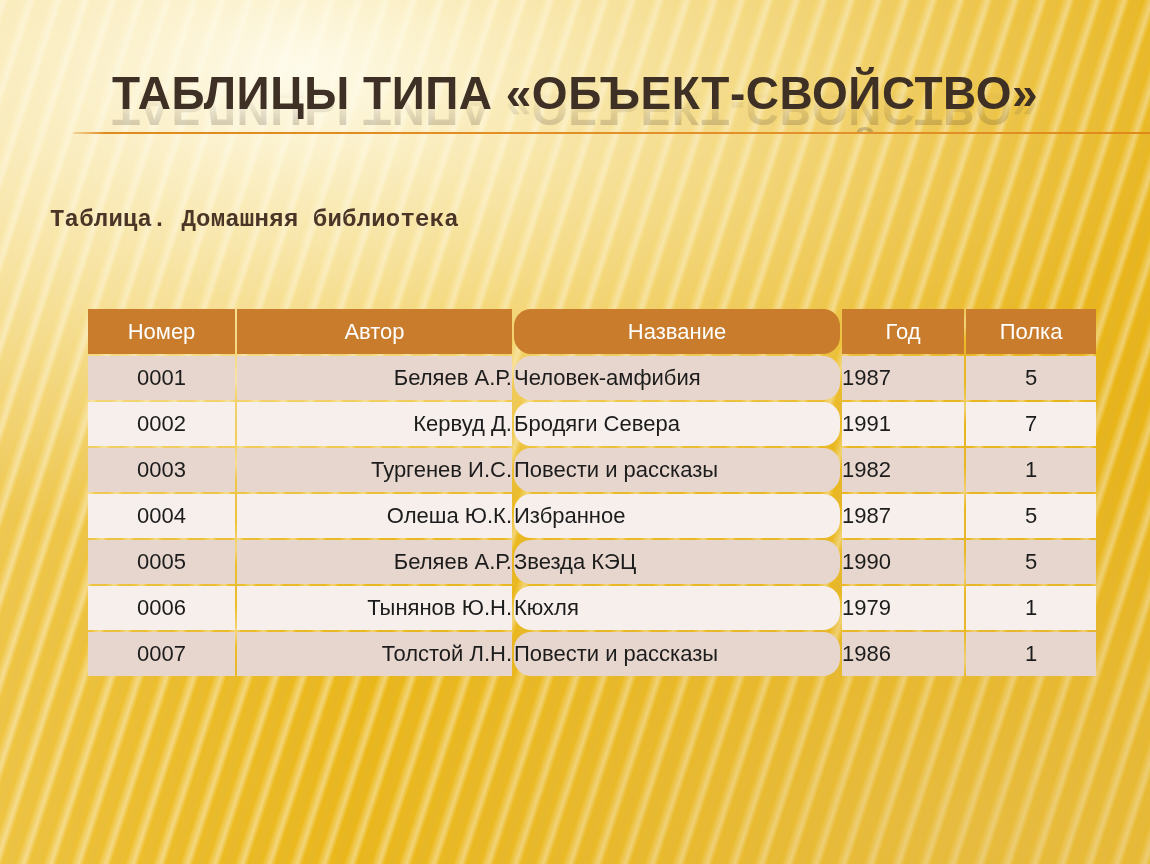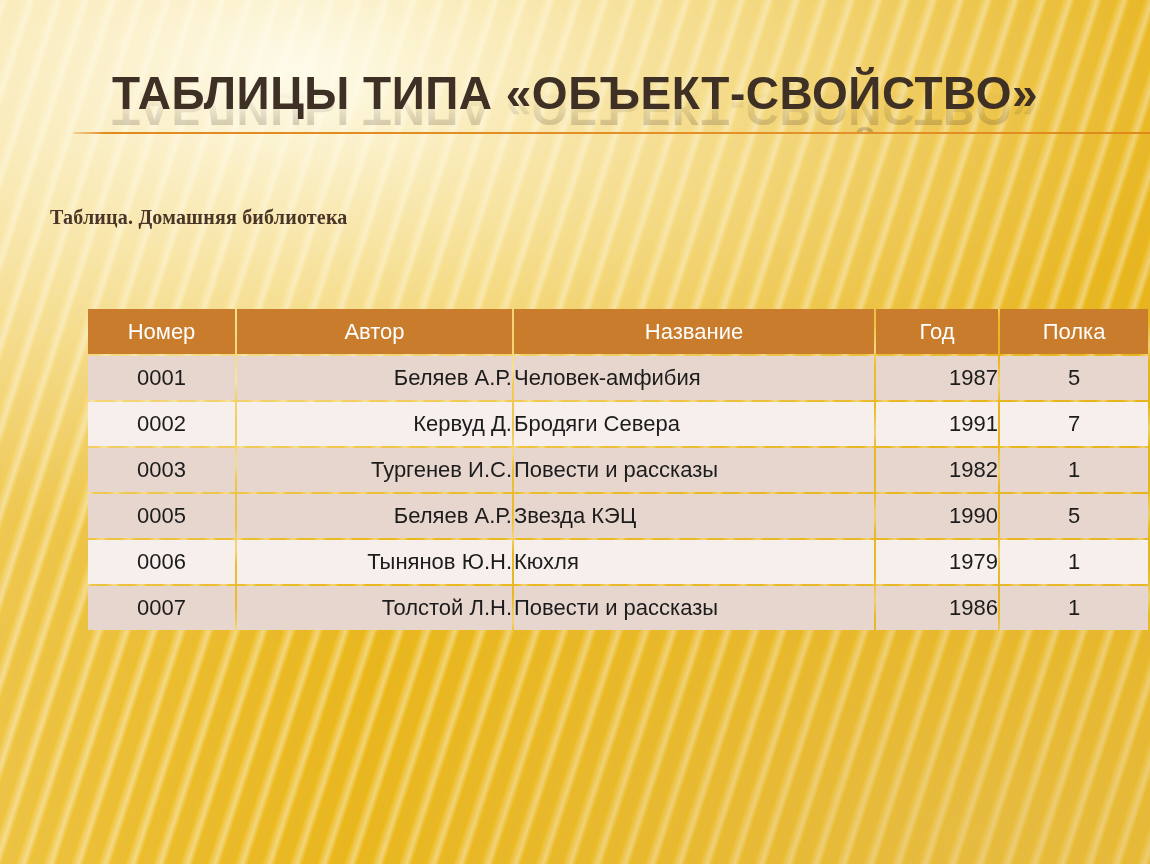--- a/index.html
+++ b/index.html
@@ -98,23 +98,23 @@
     width: 1077px;
     height: 2px;
     background: linear-gradient(to right, rgba(224,141,32,0.25) 0%, #e08b1e 3%, #e3912a 70%, #dd8a1a 100%);
   }
 
   
   .subtitle {
     position: absolute;
     left: 50px;
     top: 206px;
-    font-family: Liberation Serif, serif;
+    font-family: Liberation Mono, monospace;
     font-weight: bold;
-    font-size: 20px;
+    font-size: 24px;
     color: #4a3526;
     letter-spacing: 0.2px;
     white-space: nowrap;
   }
 
   
   .table-wrap {
     position: absolute;
     left: 86px;
     top: 307px;
@@ -146,23 +146,23 @@
     font-weight: normal;
     font-size: 22px;
     text-align: center;
     height: 45px;
   }
   tr.row-odd td  { background-color: #e7d6cd; margin-left: 38px; }
   tr.row-even td { background-color: #f6efec; }
 
   .c-num   { width: 147px; text-align: center; }
   .c-auth  { width: 275px; text-align: right;  padding-left: 18px; }
-  .c-title { width: 360px; text-align: left;  padding-left: 18px; }
-  .c-year  { width: 122px; text-align: right; }
-  .c-shelf { width: 148px; text-align: center; }
+  .c-title { width: 326px; text-align: left;  padding-left: 18px; border-radius: 17px; }
+  .c-year  { width: 122px; text-align: left; }
+  .c-shelf { width: 130px; text-align: center; }
 
   th.c-auth, th.c-title { text-align: center; padding-left: 0; }
 </style>
 </head>
 <body>
 
 <div class="slide">
 
   <div class="bg-stripes"></div>
   <div class="bg-glow"></div>
@@ -202,20 +202,27 @@
           <td class="c-year">1991</td>
           <td class="c-shelf">7</td>
         </tr>
         <tr class="row-odd">
           <td class="c-num">0003</td>
           <td class="c-auth">Тургенев И.С.</td>
           <td class="c-title">Повести и рассказы</td>
           <td class="c-year">1982</td>
           <td class="c-shelf">1</td>
         </tr>
+        <tr class="row-even">
+          <td class="c-num">0004</td>
+          <td class="c-auth">Олеша Ю.К.</td>
+          <td class="c-title">Избранное</td>
+          <td class="c-year">1987</td>
+          <td class="c-shelf">5</td>
+        </tr>
         <tr class="row-odd">
           <td class="c-num">0005</td>
           <td class="c-auth">Беляев А.Р.</td>
           <td class="c-title">Звезда КЭЦ</td>
           <td class="c-year">1990</td>
           <td class="c-shelf">5</td>
         </tr>
         <tr class="row-even">
           <td class="c-num">0006</td>
           <td class="c-auth">Тынянов Ю.Н.</td>

